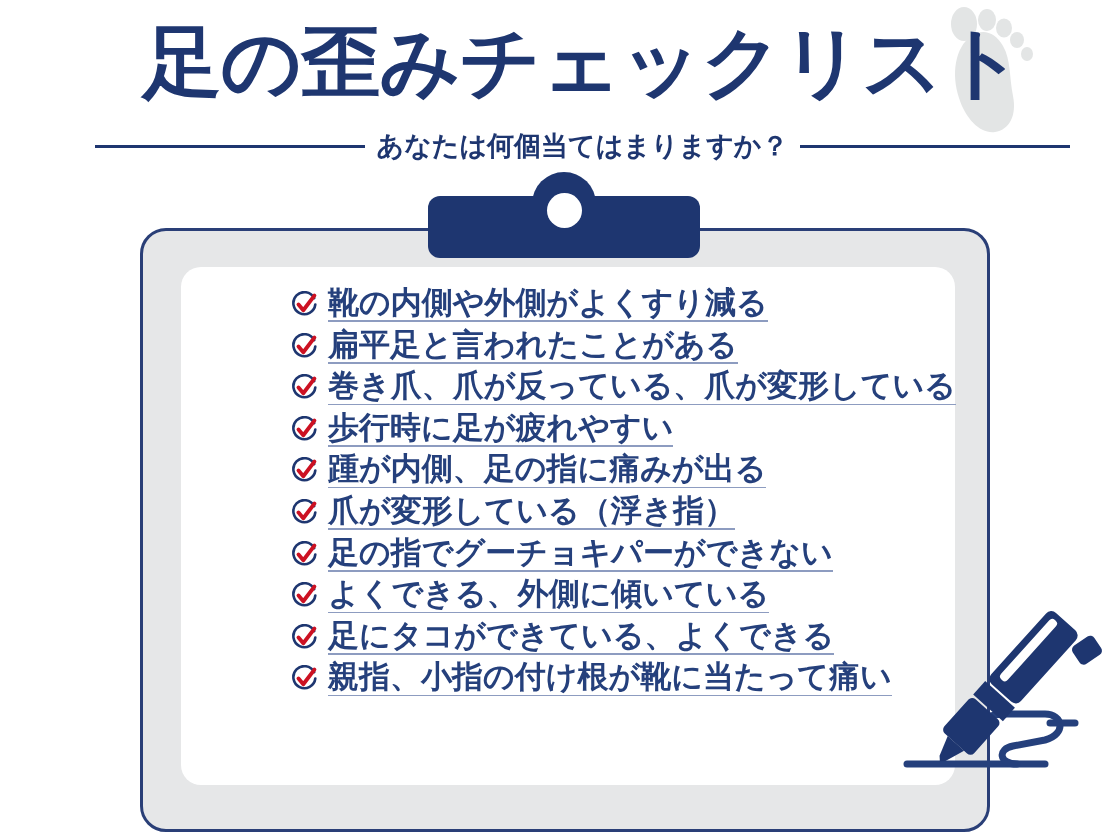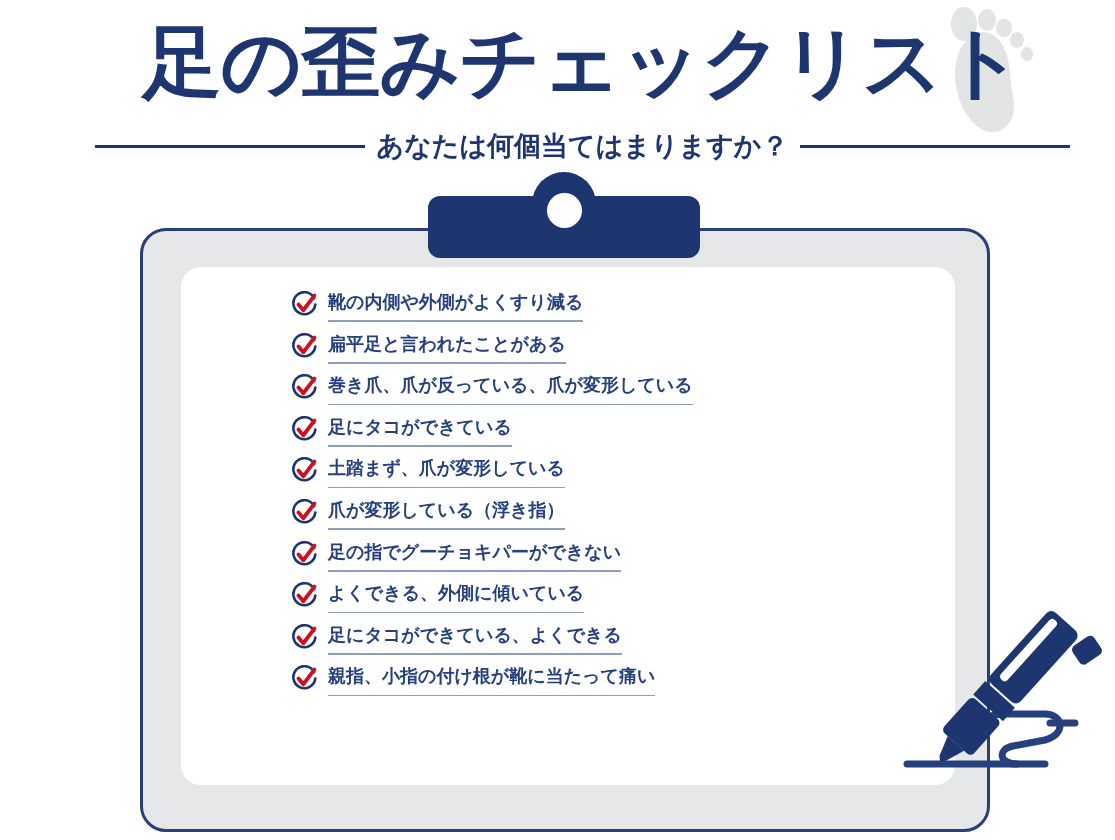--- a/index.html
+++ b/index.html
@@ -145,21 +145,21 @@
     flex: none;
     margin-top: 3px;
     position: relative;
   }
   .check-text-wrap {
     margin-left: 10px;
     position: relative;
     display: inline-block;
   }
   .check-text {
-    font-size: 18px;
+    font-size: 31px;
     line-height: 29px;
     font-weight: bold;
     color: #25407c;
     white-space: nowrap;
     letter-spacing: 0px;
   }
   .check-underline {
     position: absolute;
     left: 0;
     right: 0;
@@ -231,28 +231,28 @@
           <path d="M23.2 7.2 A11 11 0 1 0 24.3 13.5" fill="none" stroke="#1e3670" stroke-width="2.6" stroke-linecap="round"></path>
           <path d="M7.5 13.6 L12.3 19.2 L23.4 4.6" fill="none" stroke="#cc1122" stroke-width="3.9" stroke-linecap="round" stroke-linejoin="round"></path>
         </svg></span>
       <span class="check-text-wrap"><span class="check-text">巻き爪、爪が反っている、爪が変形している</span><span class="check-underline"></span></span>
     </div>
     <div class="check-item">
       <span class="check-icon"><svg width="27" height="27" viewBox="0 0 27 27">
           <path d="M23.2 7.2 A11 11 0 1 0 24.3 13.5" fill="none" stroke="#1e3670" stroke-width="2.6" stroke-linecap="round"></path>
           <path d="M7.5 13.6 L12.3 19.2 L23.4 4.6" fill="none" stroke="#cc1122" stroke-width="3.9" stroke-linecap="round" stroke-linejoin="round"></path>
         </svg></span>
-      <span class="check-text-wrap"><span class="check-text">足にタコができている</span><span class="check-underline"></span></span>
-    </div>
-    <div class="check-item">
-      <span class="check-icon"><svg width="27" height="27" viewBox="0 0 27 27">
-          <path d="M23.2 7.2 A11 11 0 1 0 24.3 13.5" fill="none" stroke="#1e3670" stroke-width="2.6" stroke-linecap="round"></path>
-          <path d="M7.5 13.6 L12.3 19.2 L23.4 4.6" fill="none" stroke="#cc1122" stroke-width="3.9" stroke-linecap="round" stroke-linejoin="round"></path>
-        </svg></span>
-      <span class="check-text-wrap"><span class="check-text">土踏まず、爪が変形している</span><span class="check-underline"></span></span>
+      <span class="check-text-wrap"><span class="check-text">歩行時に足が疲れやすい</span><span class="check-underline"></span></span>
+    </div>
+    <div class="check-item">
+      <span class="check-icon"><svg width="27" height="27" viewBox="0 0 27 27">
+          <path d="M23.2 7.2 A11 11 0 1 0 24.3 13.5" fill="none" stroke="#1e3670" stroke-width="2.6" stroke-linecap="round"></path>
+          <path d="M7.5 13.6 L12.3 19.2 L23.4 4.6" fill="none" stroke="#cc1122" stroke-width="3.9" stroke-linecap="round" stroke-linejoin="round"></path>
+        </svg></span>
+      <span class="check-text-wrap"><span class="check-text">踵が内側、足の指に痛みが出る</span><span class="check-underline"></span></span>
     </div>
     <div class="check-item">
       <span class="check-icon"><svg width="27" height="27" viewBox="0 0 27 27">
           <path d="M23.2 7.2 A11 11 0 1 0 24.3 13.5" fill="none" stroke="#1e3670" stroke-width="2.6" stroke-linecap="round"></path>
           <path d="M7.5 13.6 L12.3 19.2 L23.4 4.6" fill="none" stroke="#cc1122" stroke-width="3.9" stroke-linecap="round" stroke-linejoin="round"></path>
         </svg></span>
       <span class="check-text-wrap"><span class="check-text">爪が変形している（浮き指）</span><span class="check-underline"></span></span>
     </div>
     <div class="check-item">
       <span class="check-icon"><svg width="27" height="27" viewBox="0 0 27 27">

